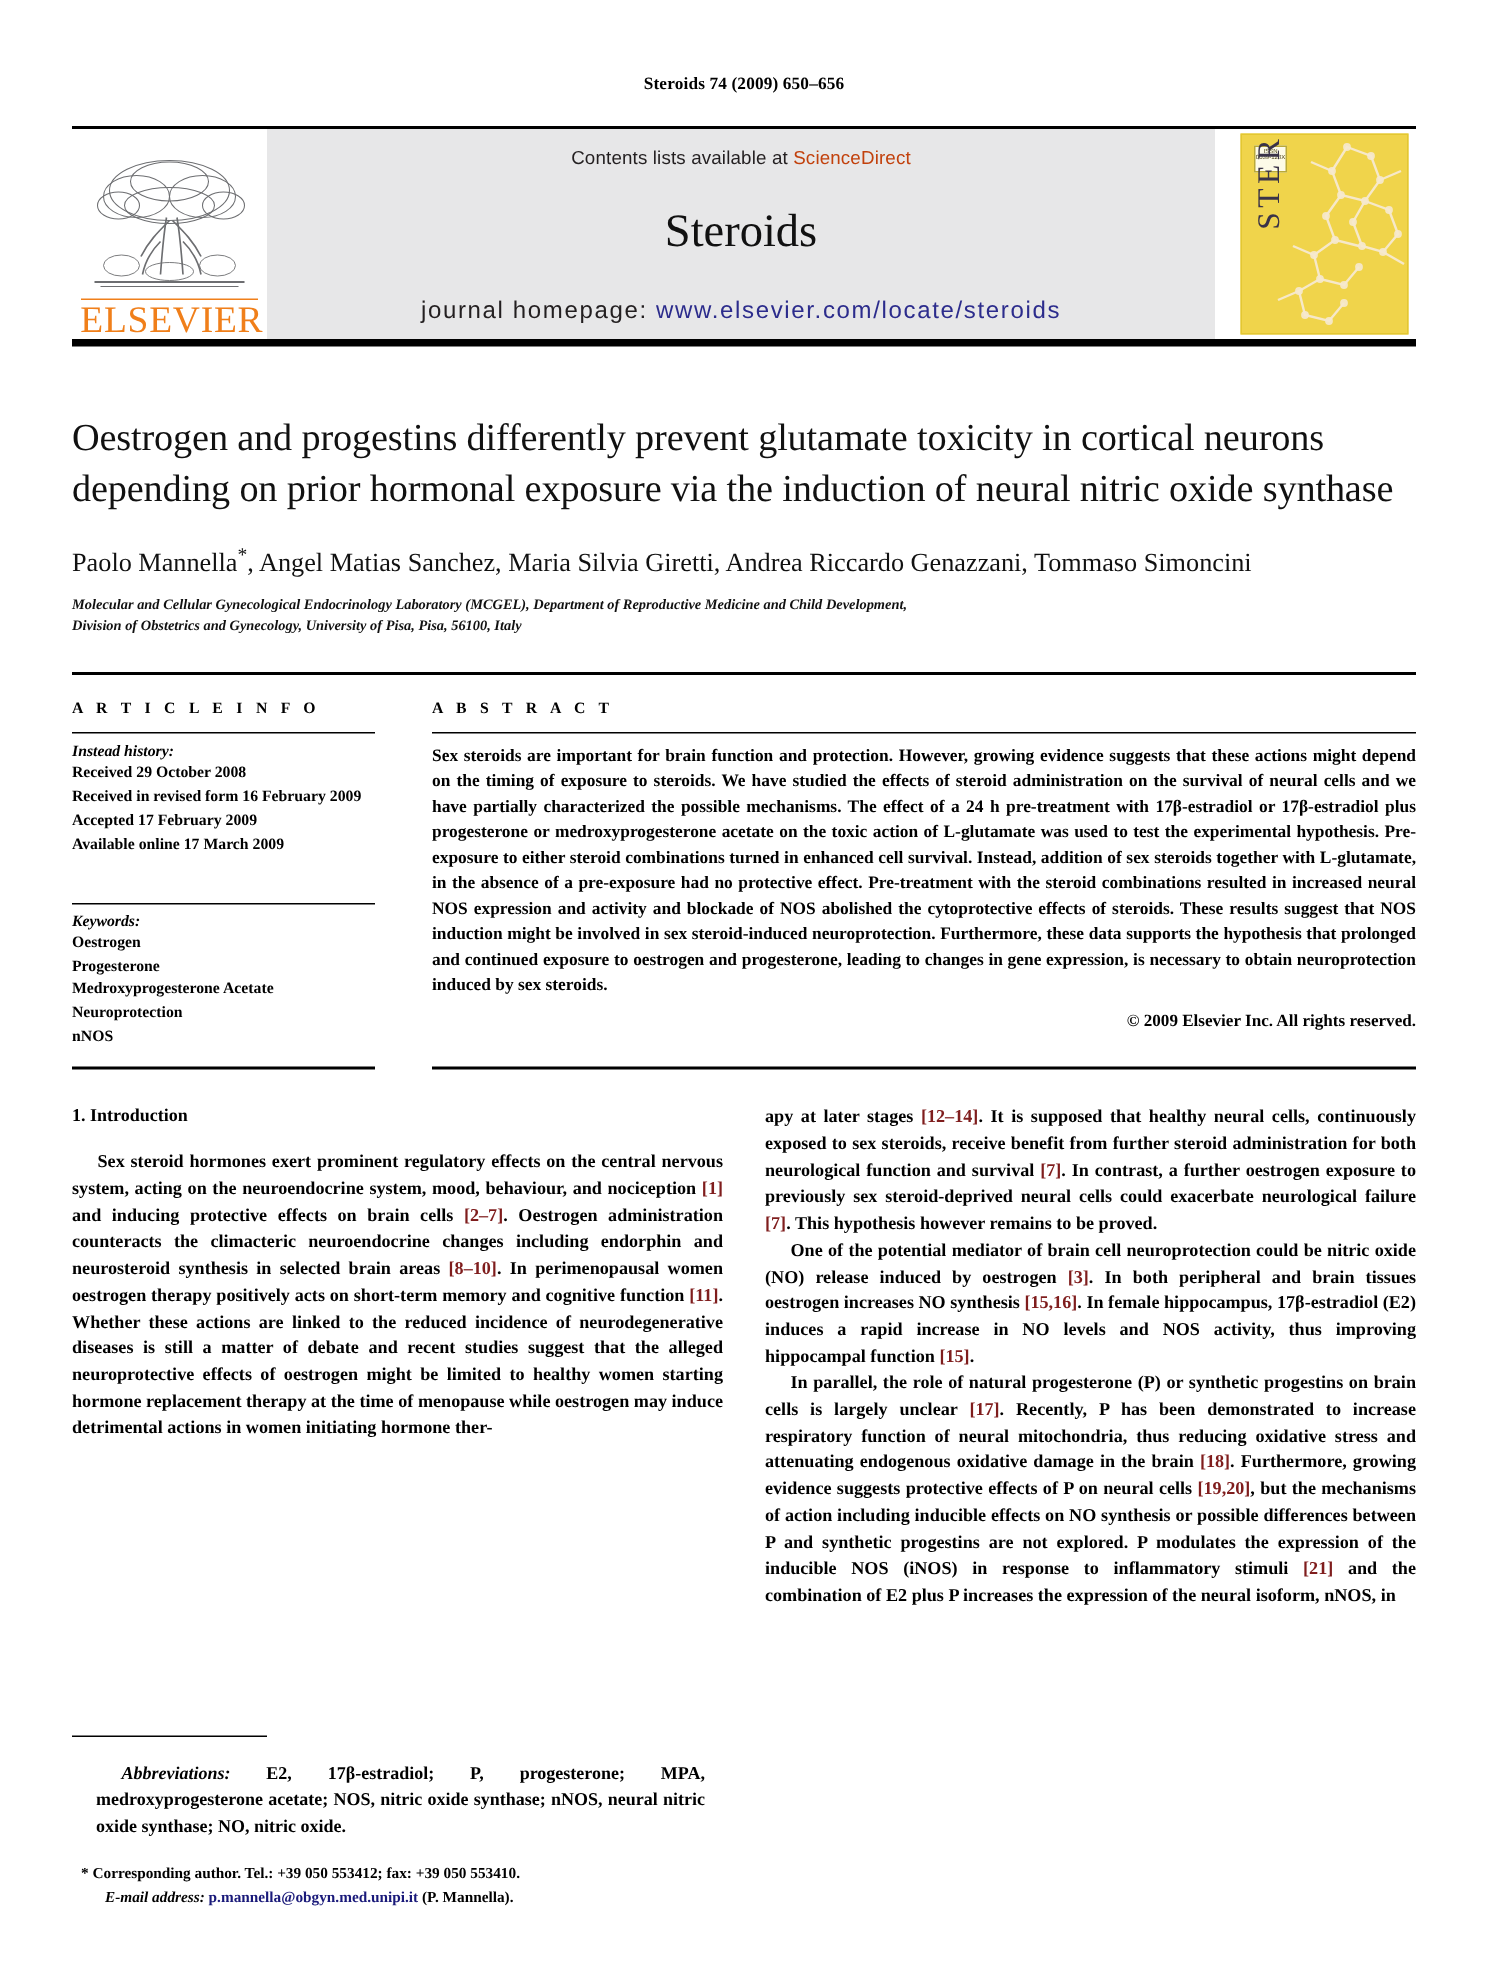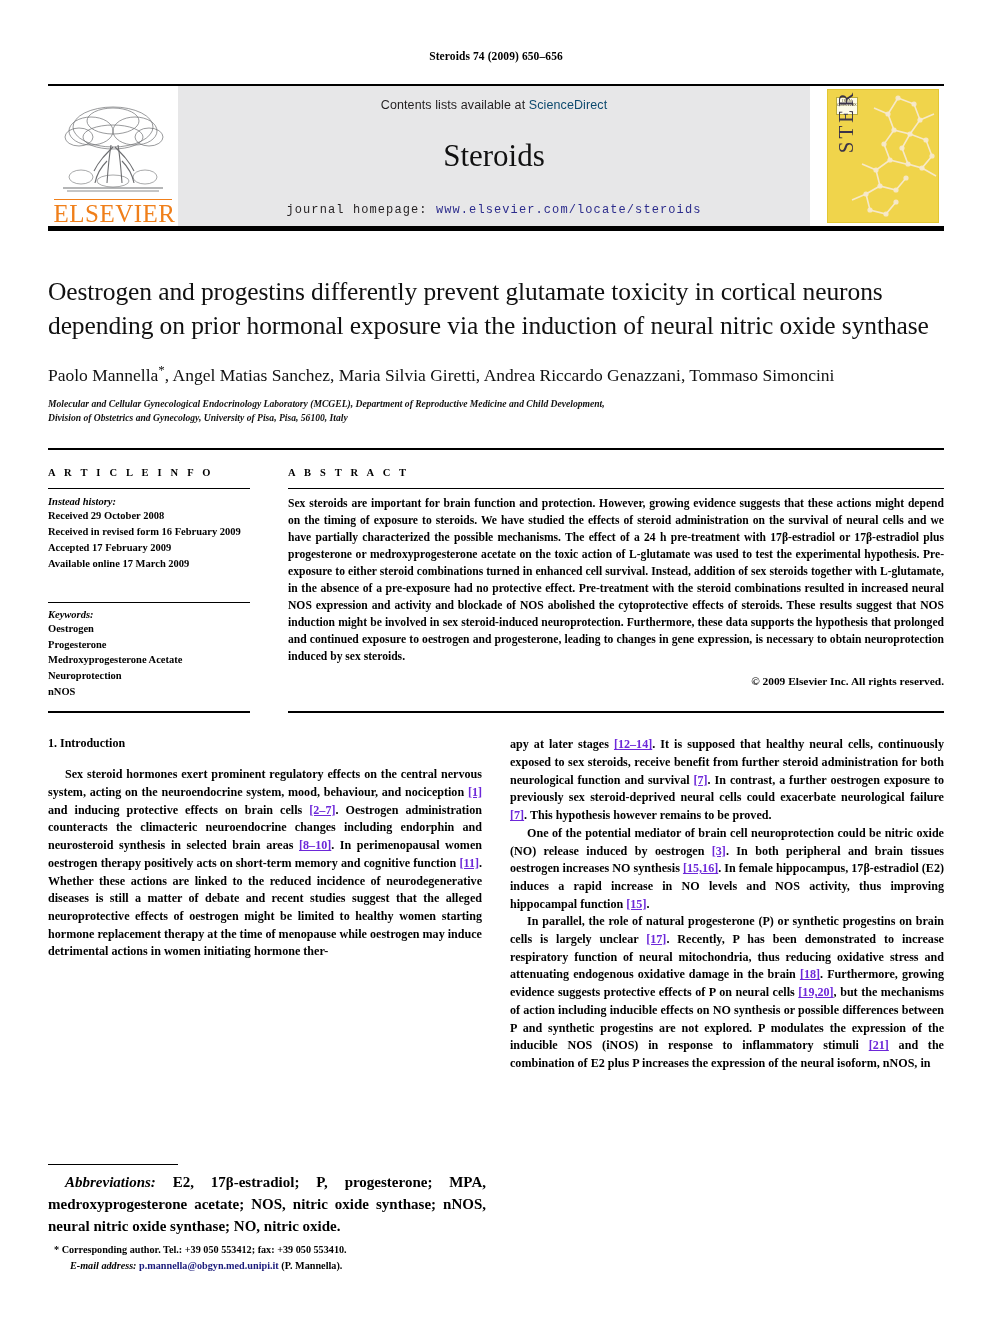--- a/index.html
+++ b/index.html
@@ -75,31 +75,31 @@
     justify-content: space-between;
     padding: 12px 0 9px 0;
     box-sizing: border-box;
   }
   .contents-line {
     font-family: "Liberation Sans", sans-serif;
     font-size: 12.5px;
     color: #231f20;
     letter-spacing: 0.1px;
   }
-  .sd-link { color: #0c4a6e; margin-top: 48px; }
+  .sd-link { color: #c2410c; margin-top: 48px; }
   .journal-name {
     font-family: "Liberation Serif", serif;
     font-size: 31px;
     color: #111;
     line-height: 1;
     margin-top: -4px;
   }
   .homepage-line {
-    font-family: Liberation Mono, monospace;
-    font-size: 12px;
+    font-family: Liberation Sans, sans-serif;
+    font-size: 16px;
     letter-spacing: 1.1px;
     color: #231f20;
   }
   .homepage-url { color: #2c2c8c; letter-spacing: 1.1px; }
   .cover {
     flex: 0 0 122px;
     width: 122px;
     margin-left: 12px;
     background: #ffffff;
     display: flex;
@@ -263,41 +263,41 @@
   p.body-par {
     font-size: 12.1px;
     line-height: 1.465;
     text-align: justify;
     margin: 0;
     text-indent: 17px;
     font-weight: bold;
     color: #000;
   }
   p.body-par.cont { text-indent: 0; }
-  .ref { color: #6d28d9; text-decoration: underline; }
+  .ref { color: #7f1d1d; }
 
   
   .footnotes {
     position: absolute;
     left: 48px;
     bottom: 50px;
     width: 438px;
   }
   .fn-rule {
     border-top: 1.3px solid #000;
     width: 130px;
     margin-bottom: 7px;
   }
   .fn-abbrev {
-    font-size: 15px;
+    font-size: 12px;
     line-height: 1.46;
     text-align: justify;
     text-indent: 17px;
     font-weight: bold;
-    margin: 0;
+    margin: 16px;
   }
   .fn-abbrev i { font-style: italic; }
   .fn-corr {
     font-size: 10.2px;
     line-height: 1.5;
     margin: 5px 0 0 0;
     padding-left: 14px;
     text-indent: -8px;
     font-weight: bold;
   }

